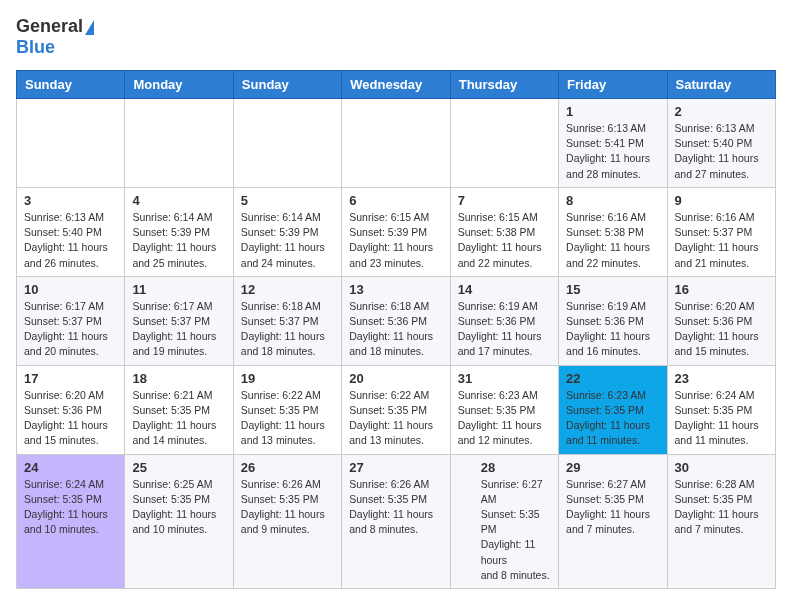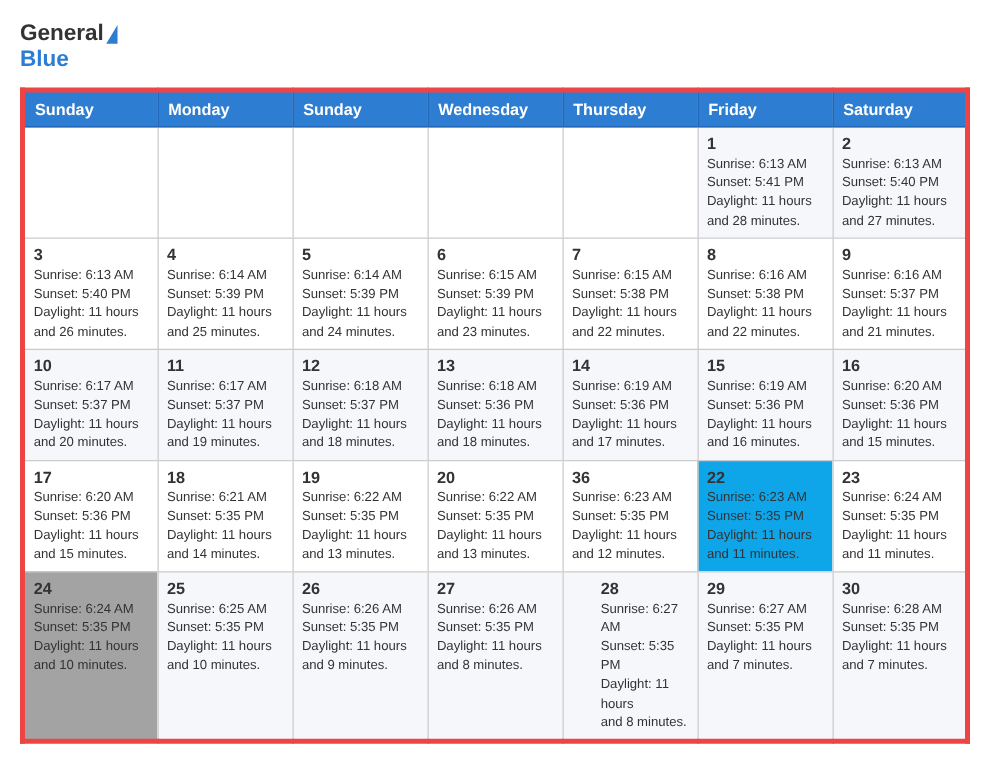--- a/index.html
+++ b/index.html
@@ -34,21 +34,21 @@
       color: #333;
     }
     .location-title {
       font-size: 15px;
       color: #555;
       font-weight: bold;
     }
     .calendar {
       width: 100%;
       border-collapse: collapse;
-      border: 4px solid #ef4444;
+      border: 1px solid #ef4444;
     }
     .calendar th {
       background-color: #2d7dd2;
       color: #fff;
       font-size: 13px;
       padding: 6px 8px;
       text-align: left;
       border: 1px solid #2060b0;
     }
     .calendar td {
@@ -260,21 +260,21 @@
 and 13 minutes.</div>
         </td>
         <td style="background: rgb(255, 255, 255);">
           <span class="day-number">20</span>
           <div class="day-info" style="white-space: pre-line;">Sunrise: 6:22 AM
 Sunset: 5:35 PM
 Daylight: 11 hours
 and 13 minutes.</div>
         </td>
         <td style="background: rgb(255, 255, 255);">
-          <span class="day-number">36</span>
+          <span class="day-number">31</span>
           <div class="day-info" style="white-space: pre-line;">Sunrise: 6:23 AM
 Sunset: 5:35 PM
 Daylight: 11 hours
 and 12 minutes.</div>
         </td>
         <td style="background: #0ea5e9;">
           <span class="day-number">22</span>
           <div class="day-info" style="white-space: pre-line;">Sunrise: 6:23 AM
 Sunset: 5:35 PM
 Daylight: 11 hours
@@ -282,21 +282,21 @@
         </td>
         <td style="background: rgb(255, 255, 255);">
           <span class="day-number">23</span>
           <div class="day-info" style="white-space: pre-line;">Sunrise: 6:24 AM
 Sunset: 5:35 PM
 Daylight: 11 hours
 and 11 minutes.</div>
         </td>
       </tr>
       <tr>
-        <td style="background: #a3a3a3;">
+        <td style="background: #c4b5fd;">
           <span class="day-number">24</span>
           <div class="day-info" style="white-space: pre-line;">Sunrise: 6:24 AM
 Sunset: 5:35 PM
 Daylight: 11 hours
 and 10 minutes.</div>
         </td>
         <td style="background: rgb(245, 247, 251);">
           <span class="day-number">25</span>
           <div class="day-info" style="white-space: pre-line;">Sunrise: 6:25 AM
 Sunset: 5:35 PM

